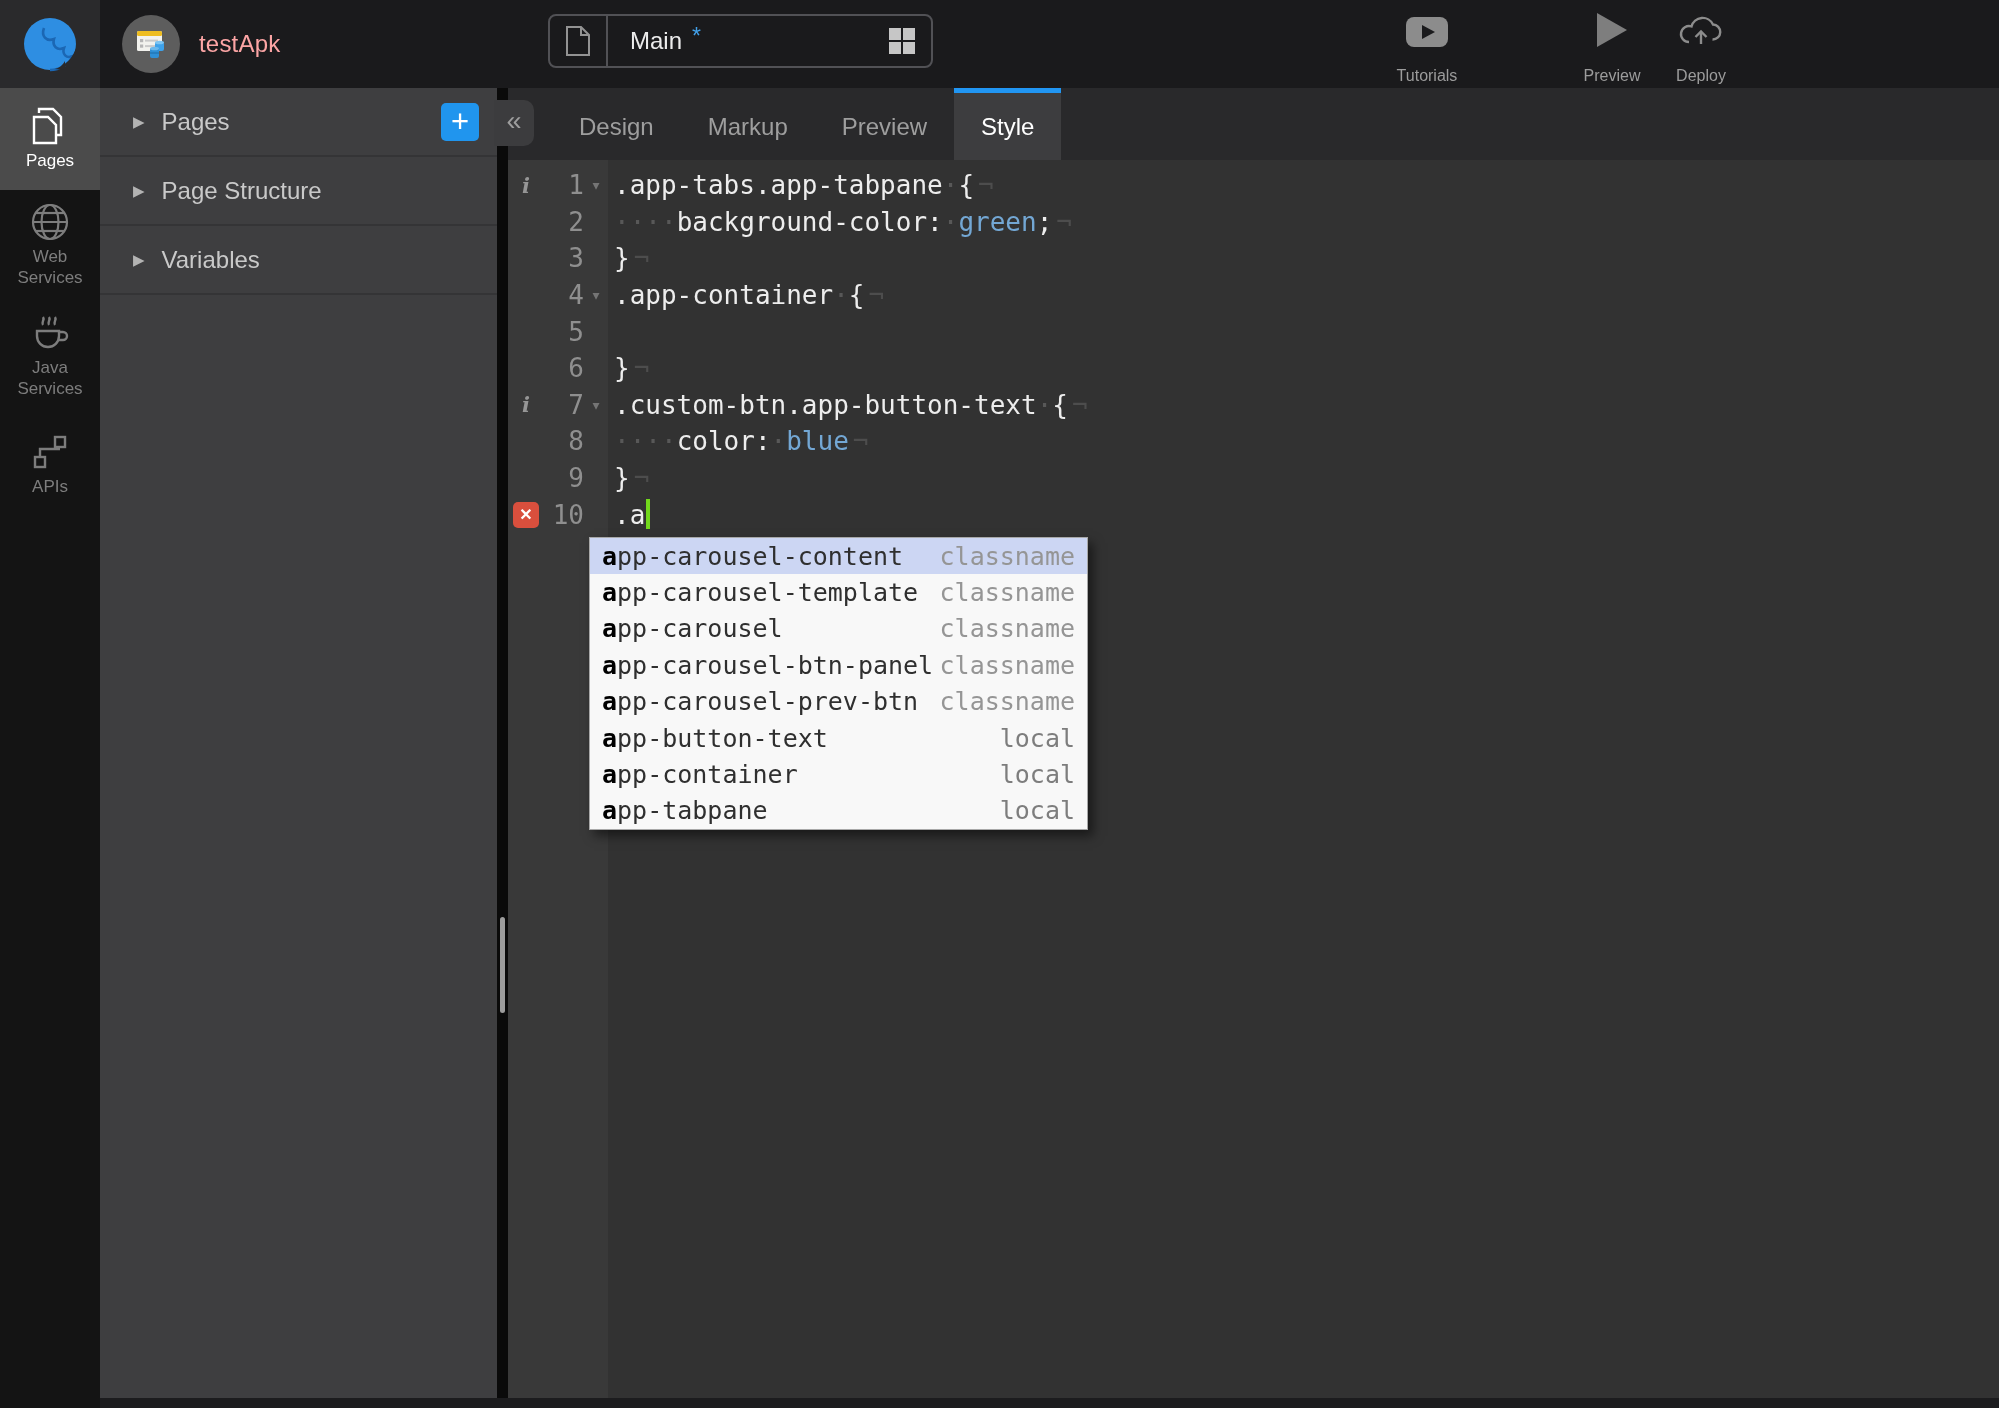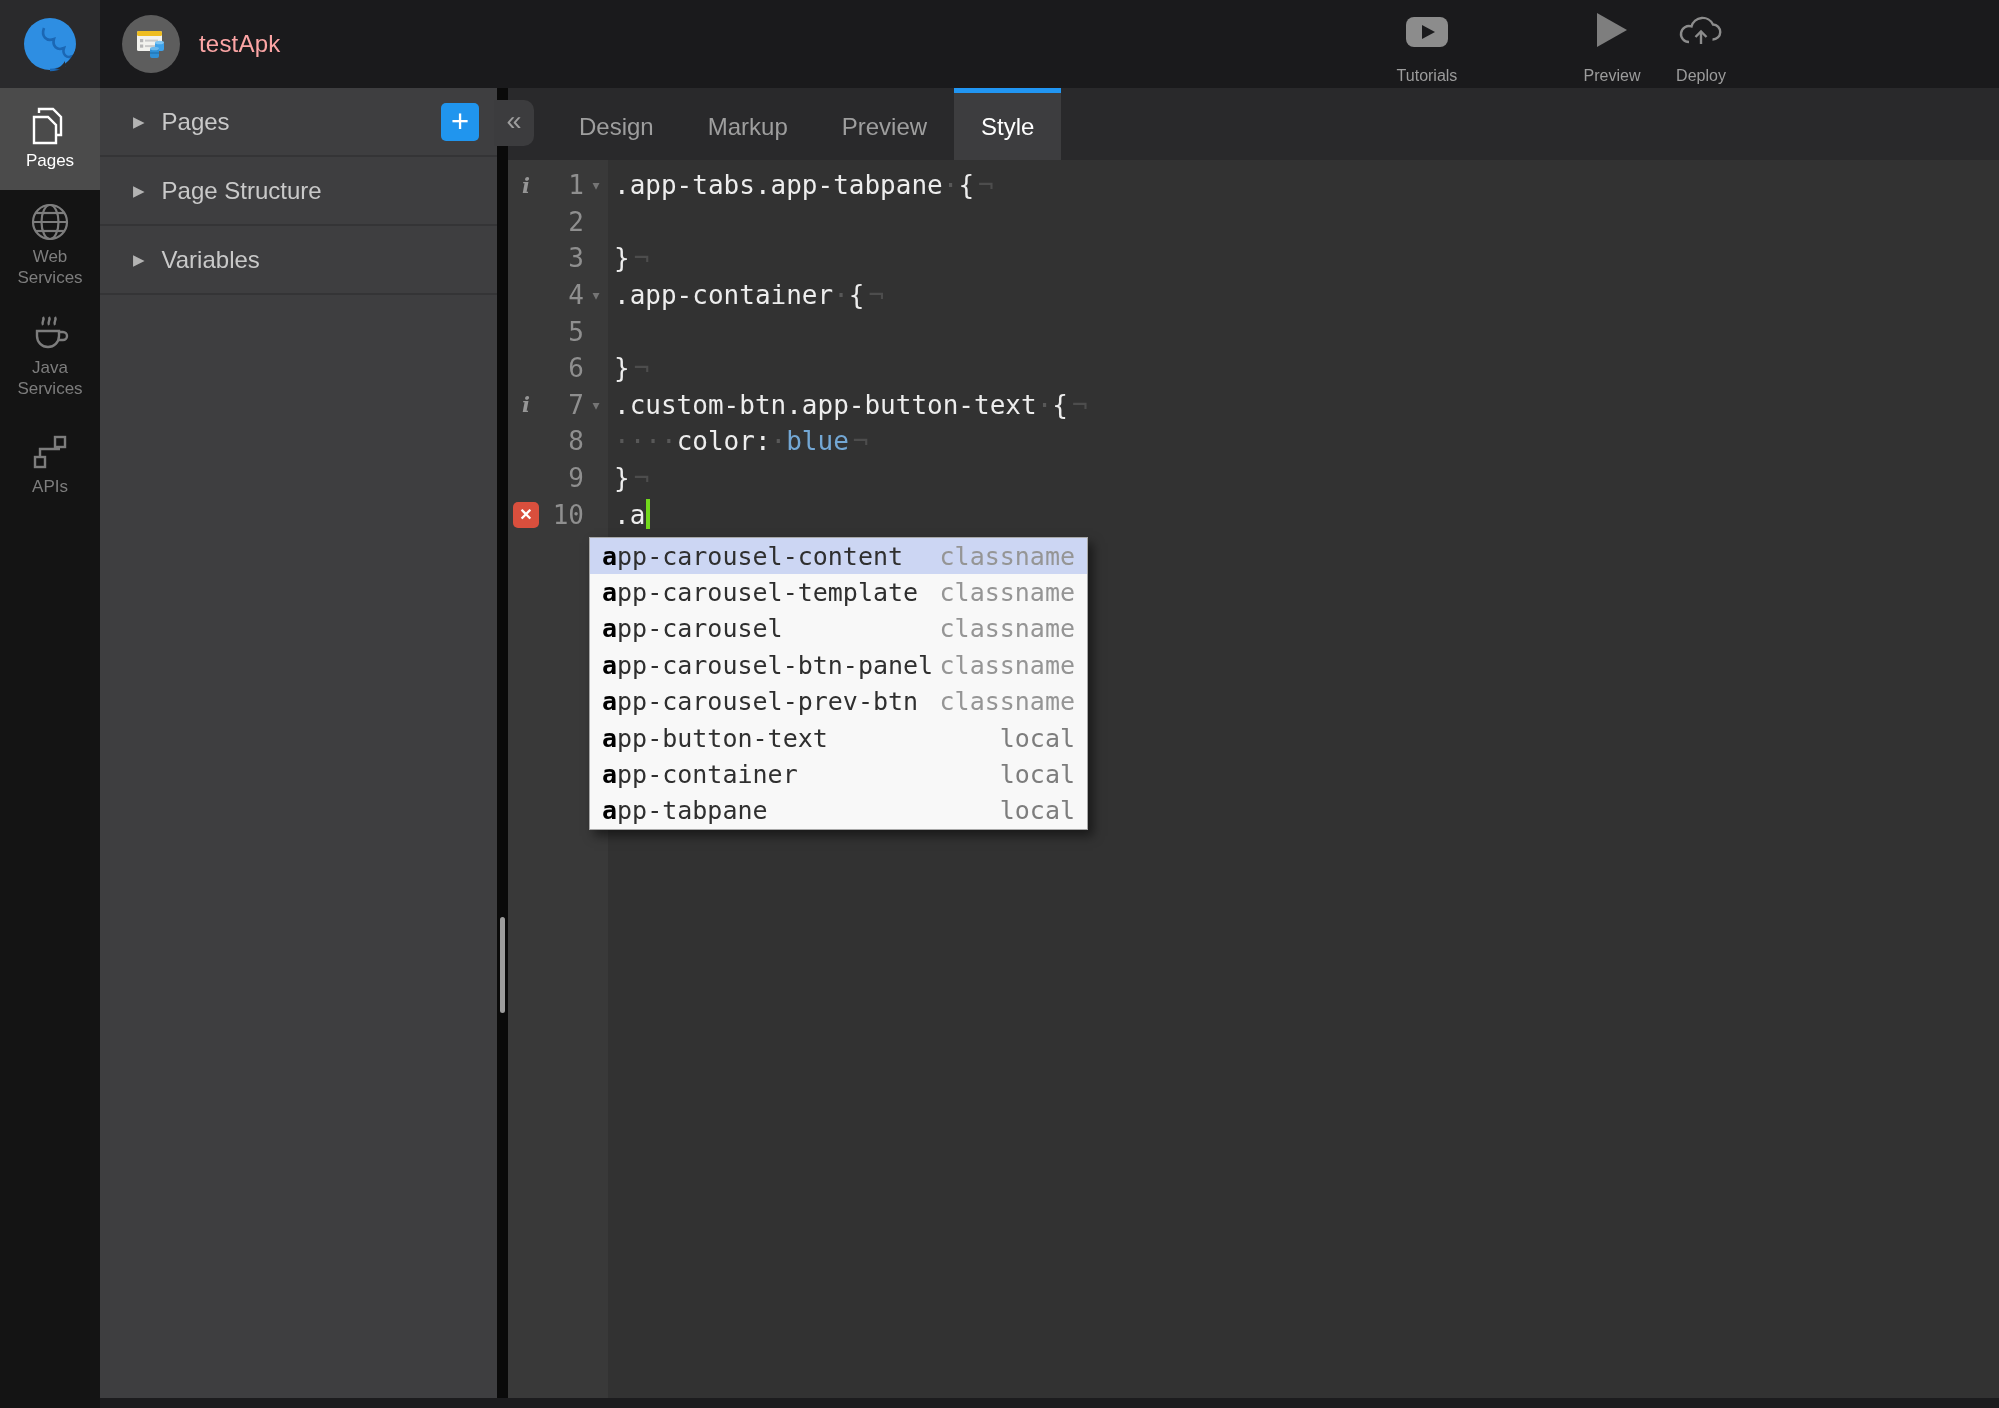--- a/index.html
+++ b/index.html
@@ -122,20 +122,38 @@
           <ellipse cx="26.5" cy="16.5" rx="4.5" ry="1.8" fill="#7cc4f2"></ellipse>
           <rect x="17" y="22" width="9" height="10" rx="2" fill="#2f8fd6"></rect>
           <ellipse cx="21.5" cy="22.5" rx="4.5" ry="1.8" fill="#6cb9ec"></ellipse>
           <line x1="17" y1="27" x2="26" y2="27" stroke="#1d6ca8" stroke-width="1"></line>
         </g>
       </svg>
     </div>
     <div class="app-title">testApk</div>
   </div>
 
+  <div class="page-tab">
+    <div class="pt-icon-cell">
+      <svg width="26" height="32" viewBox="0 0 26 32">
+        <path d="M2 2 h14 l8 8 v20 h-22 z" fill="none" stroke="#939393" stroke-width="2"></path>
+        <path d="M16 2 v8 h8" fill="none" stroke="#939393" stroke-width="2"></path>
+      </svg>
+    </div>
+    <span class="pt-label">Main</span>
+    <span class="pt-dirty">*</span>
+    <span class="pt-grid">
+      <svg width="28" height="28" viewBox="0 0 28 28">
+        <rect x="1" y="1" width="12" height="12" fill="#c6c6c6"></rect>
+        <rect x="15" y="1" width="12" height="12" fill="#c6c6c6"></rect>
+        <rect x="1" y="15" width="12" height="12" fill="#c6c6c6"></rect>
+        <rect x="15" y="15" width="12" height="12" fill="#c6c6c6"></rect>
+      </svg>
+    </span>
+  </div>
 
   <div id="top-actions">
       <div class="top-action" id="action-0">
         <span class="ta-icon">
           <svg width="42" height="30" viewBox="0 0 42 30">
             <rect x="0" y="0" width="42" height="30" rx="8" fill="#8c8c8c"></rect>
             <polygon points="16,8 29,15 16,22" fill="#1a1a1c"></polygon>
           </svg>
         </span>
         <span class="ta-label">Tutorials</span>
@@ -246,20 +264,21 @@
           <span class="g-fold">▾</span>
         </div>
         <div class="code-text"><span class="tk-code">.app-tabs.app-tabpane</span><span class="tk-ws">·</span><span class="tk-code">{</span><span class="tk-eol">¬</span></div>
       </div>
       <div class="code-row">
         <div class="g-cell">
           <span class="g-marker"></span>
           <span class="g-num">2</span>
           <span class="g-fold"></span>
         </div>
+        <div class="code-text"><span class="tk-ws">····</span><span class="tk-code">background-color:</span><span class="tk-ws">·</span><span class="tk-val">green</span><span class="tk-code">;</span><span class="tk-eol">¬</span></div>
       </div>
       <div class="code-row">
         <div class="g-cell">
           <span class="g-marker"></span>
           <span class="g-num">3</span>
           <span class="g-fold"></span>
         </div>
         <div class="code-text"><span class="tk-code">}</span><span class="tk-eol">¬</span></div>
       </div>
       <div class="code-row">

